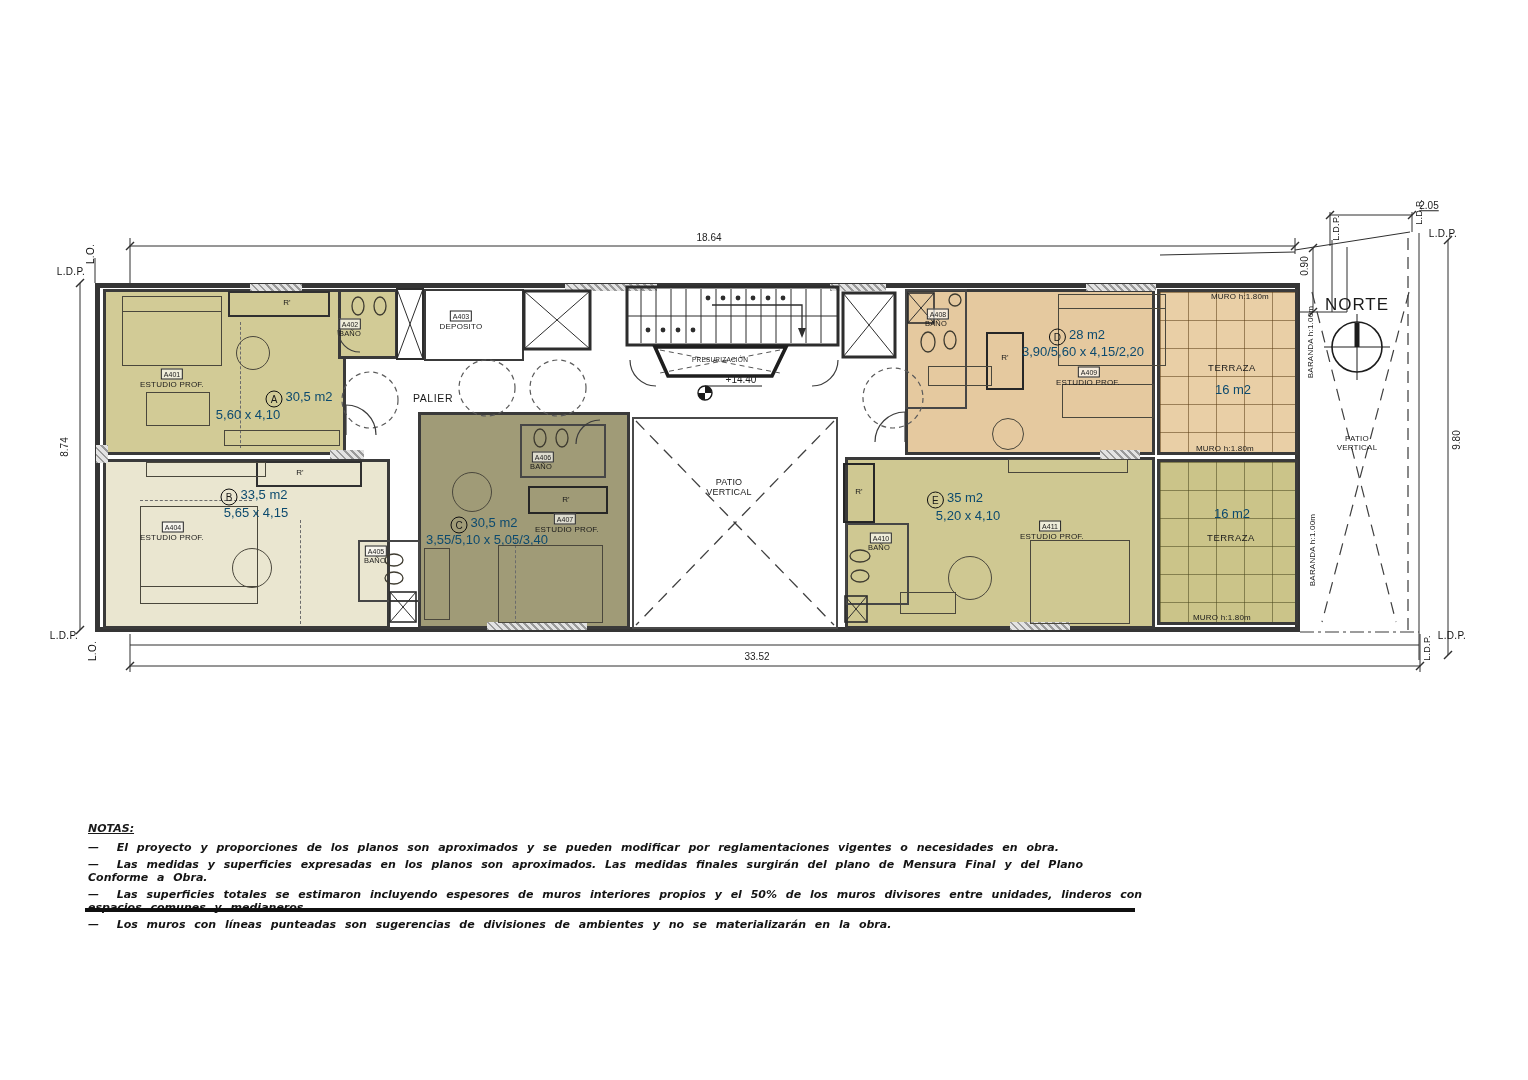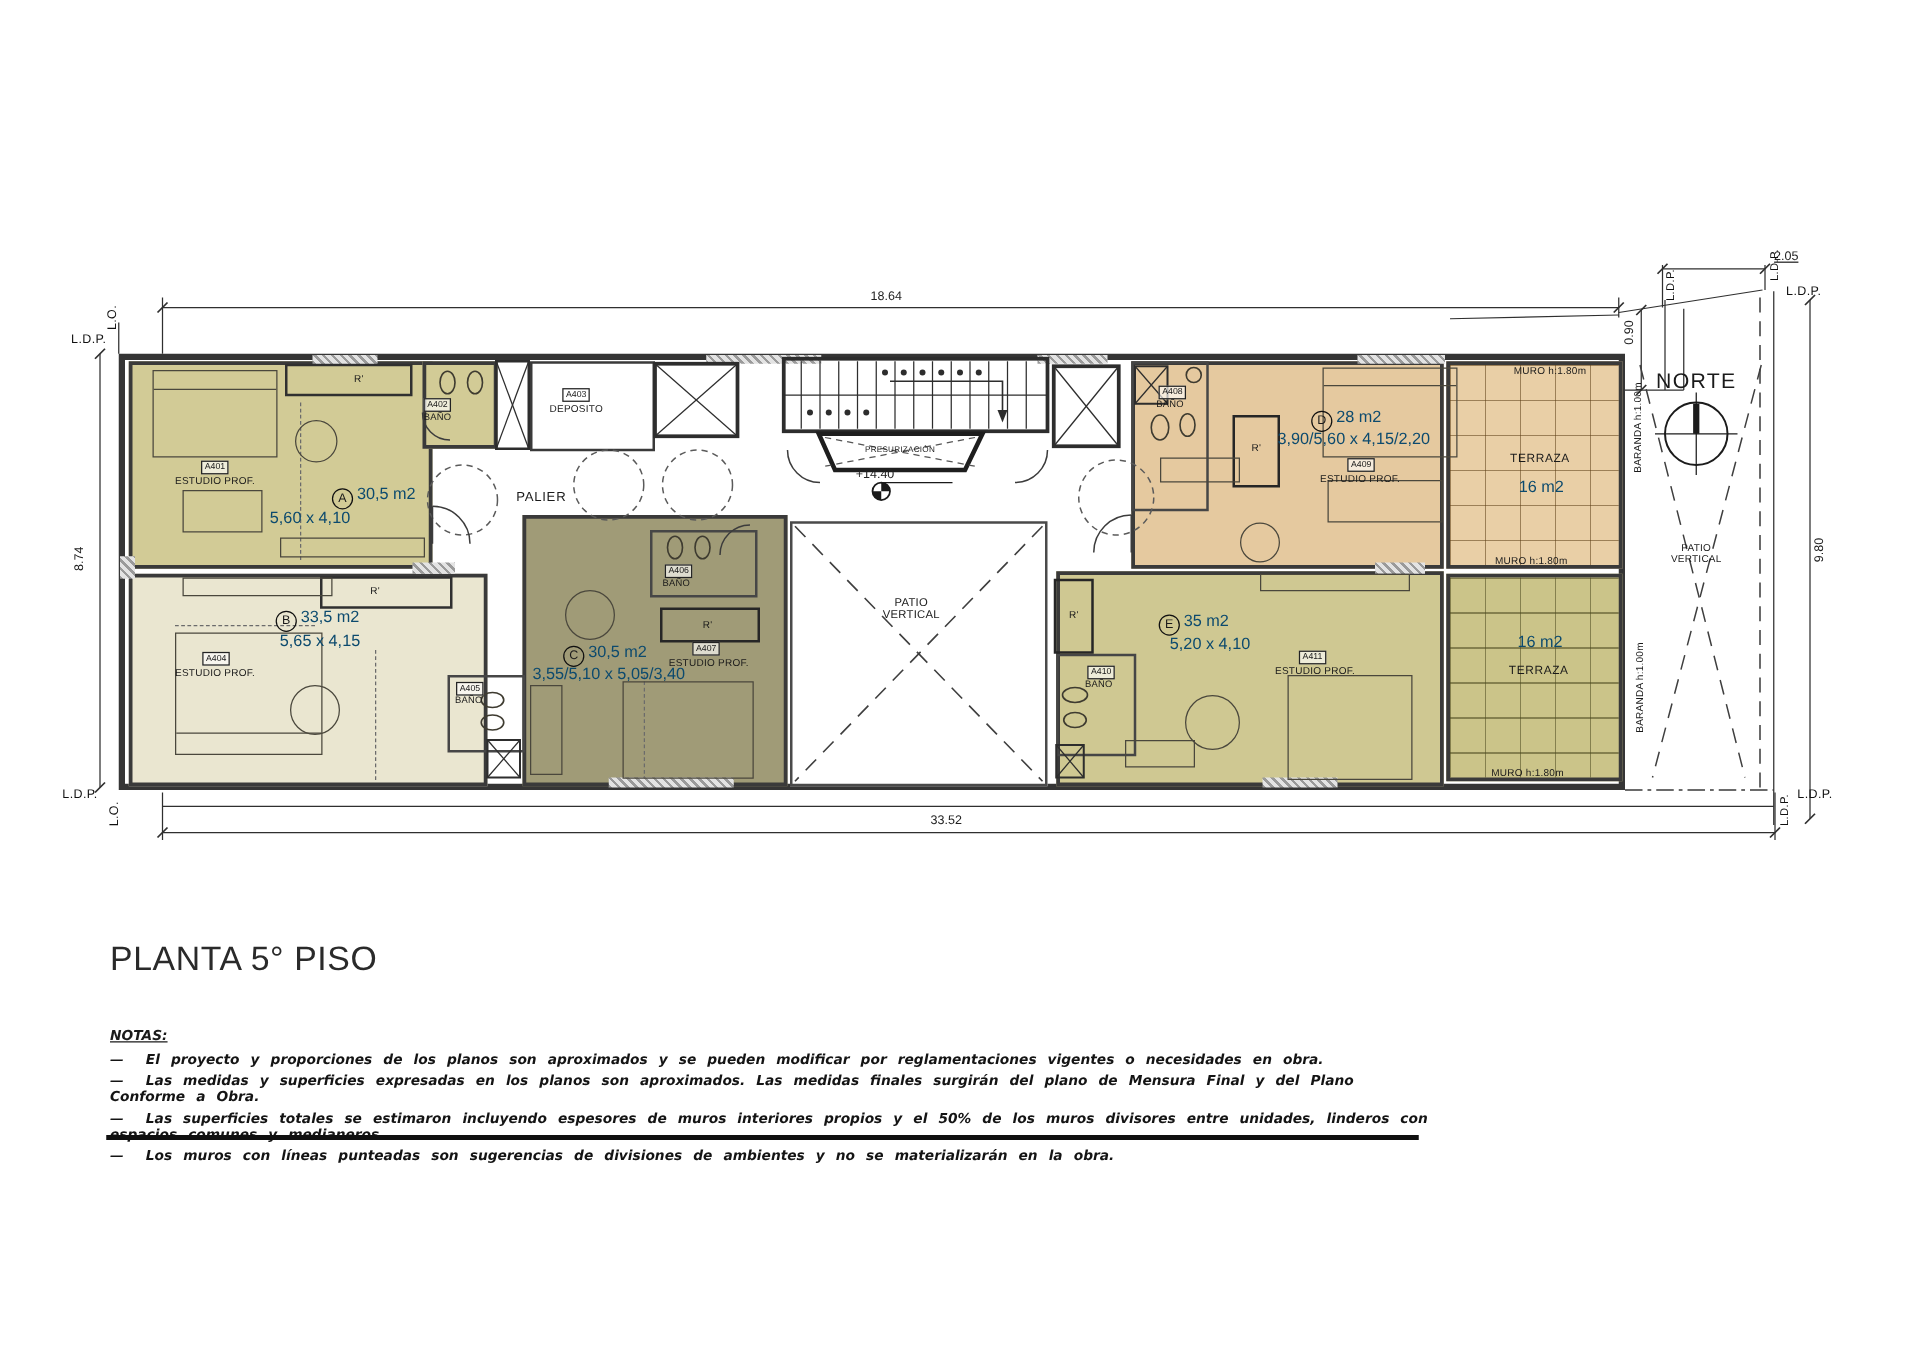--- a/index.html
+++ b/index.html
@@ -284,21 +284,21 @@
 <span class="c lbl" style="left:1452px;top:636px;font-size:10px;">L.D.P.</span>
 
 <span class="c" style="left:1357px;top:305px;font-size:17px;letter-spacing:1px;">NORTE</span>
 <span class="c small wrap" style="left:1357px;top:443px;width:58px;">PATIO VERTICAL</span>
 <span class="c small wrap" style="left:729px;top:487px;width:58px;font-size:9px;">PATIO VERTICAL</span>
 
 <span class="c" style="left:433px;top:398px;font-size:10.5px;letter-spacing:.6px;">PALIER</span>
 <span class="c tag" style="left:461px;top:316px;">A403</span>
 <span class="c small" style="left:461px;top:327px;">DEPOSITO</span>
 <span class="c tiny" style="left:720px;top:360px;">PRESURIZACIÓN</span>
-<span class="c dim" style="left:700px;top:380px;">+14.40</span>
+<span class="c dim" style="left:741px;top:380px;">+14.40</span>
 
 <div class="c" style="left:252px;top:397px;margin-left:47px;">
   <span class="circ">A</span><span class="big">30,5 m2</span>
 </div>
 <span class="c big" style="left:248px;top:415px;">5,60 x 4,10</span>
 <span class="c tag" style="left:172px;top:374px;">A401</span>
 <span class="c small" style="left:172px;top:385px;">ESTUDIO PROF.</span>
 <span class="c tag" style="left:350px;top:324px;">A402</span>
 <span class="c tiny" style="left:350px;top:334px;font-size:7.5px;">BAÑO</span>
 <span class="c small" style="left:287px;top:303px;">R'</span>
@@ -347,21 +347,20 @@
 <span class="c small" style="left:1225px;top:449px;">MURO  h:1.80m</span>
 <span class="c small" style="left:1222px;top:618px;">MURO  h:1.80m</span>
 <span class="c" style="left:1232px;top:368px;font-size:9.5px;letter-spacing:.5px;">TERRAZA</span>
 <span class="c big" style="left:1233px;top:390px;">16 m2</span>
 <span class="c big" style="left:1232px;top:514px;">16 m2</span>
 <span class="c" style="left:1231px;top:538px;font-size:9.5px;letter-spacing:.5px;">TERRAZA</span>
 <span class="cv small" style="left:1310px;top:342px;">BARANDA  h:1.00m</span>
 <span class="cv small" style="left:1312px;top:550px;">BARANDA  h:1.00m</span>
 
 <div class="abs" style="left:88px;top:752px;">
-  <div class="title1">PLANTA 5° PISO</div>
 </div>
 
 <div class="abs" style="left:88px;top:822px;width:1060px;">
   <div class="notes-head">NOTAS:</div>
   <div style="height:6px;"></div>
   <div class="notes note-line"><span>—</span>&nbsp;&nbsp;<span>El proyecto y proporciones de los planos son aproximados y se pueden modificar por reglamentaciones vigentes o necesidades en obra.</span></div>
   <div class="notes note-line"><span>—</span>&nbsp;&nbsp;<span>Las medidas y superficies expresadas en los planos son aproximados. Las medidas finales surgirán del plano de Mensura Final y del Plano Conforme a Obra.</span></div>
   <div class="notes note-line"><span>—</span>&nbsp;&nbsp;<span>Las superficies totales se estimaron incluyendo espesores de muros interiores propios y el 50% de los muros divisores entre unidades, linderos con espacios comunes y medianeros.</span></div>
   <div class="notes note-line"><span>—</span>&nbsp;&nbsp;<span>Los muros con líneas punteadas son sugerencias de divisiones de ambientes y no se materializarán en la obra.</span></div>
 </div>

